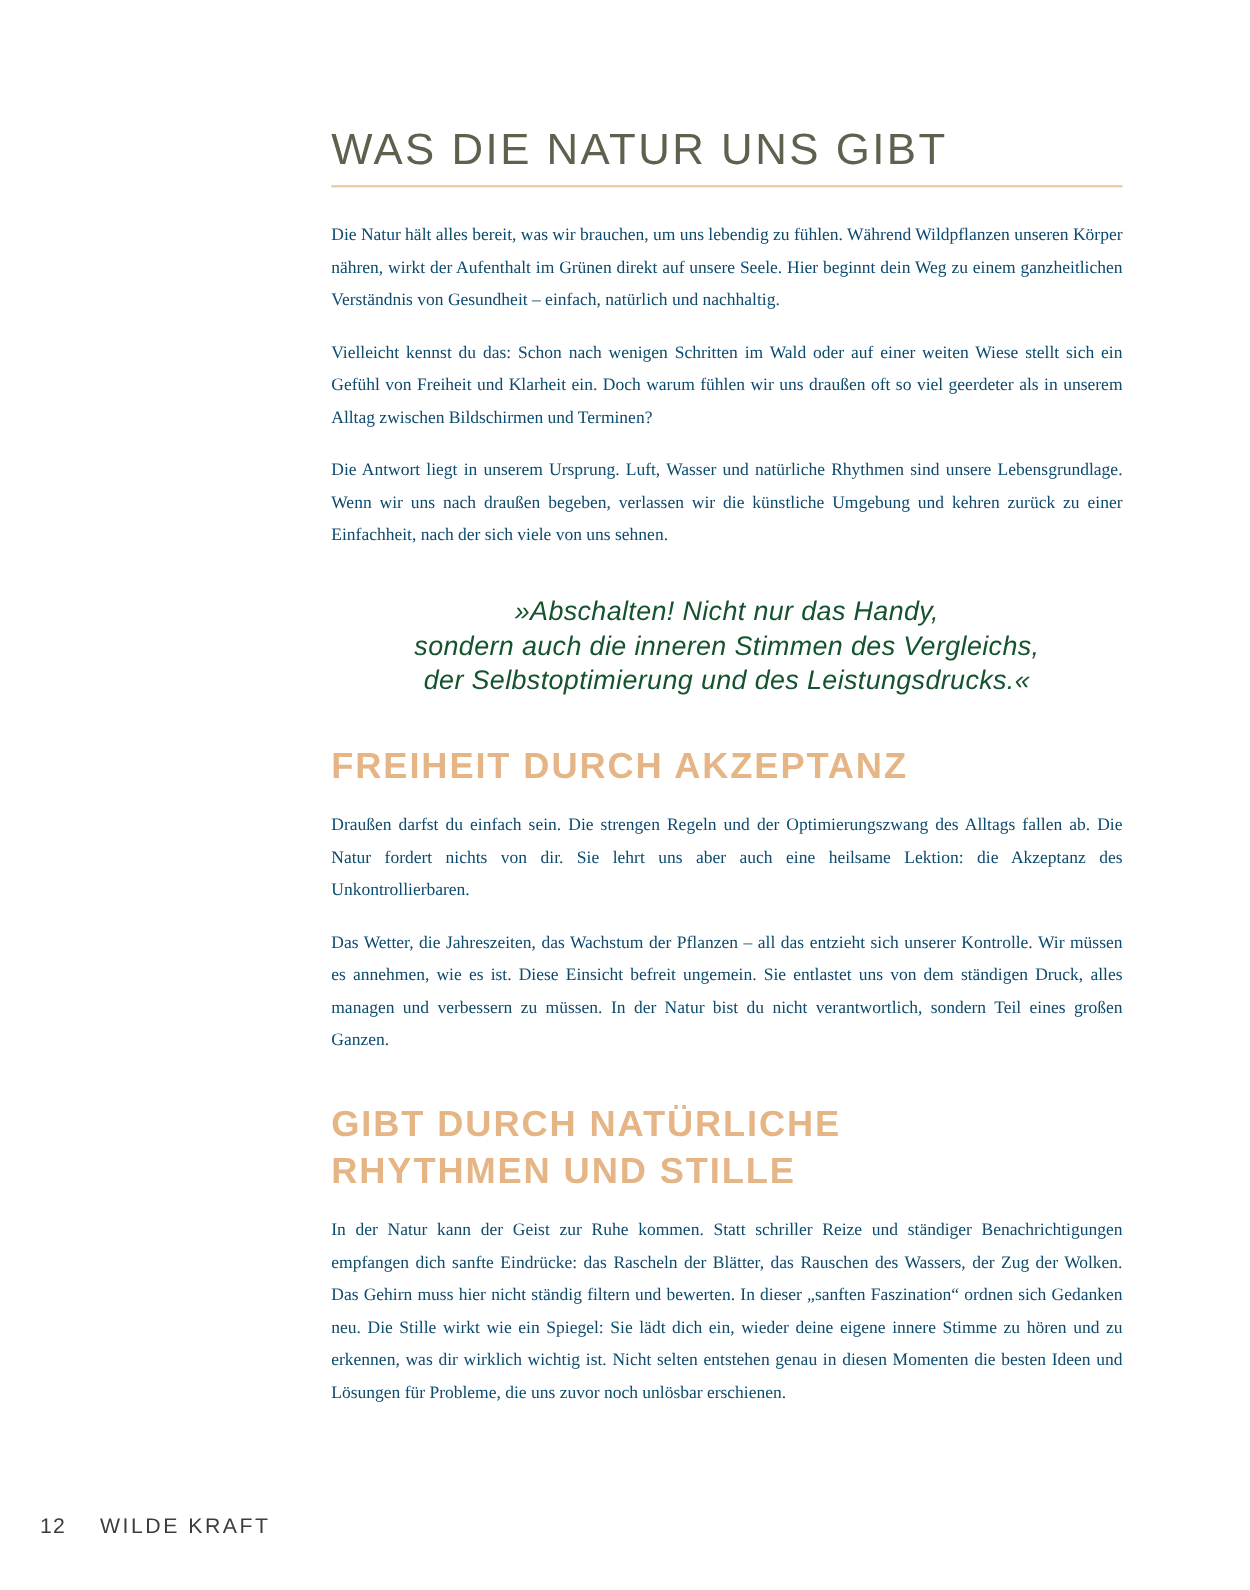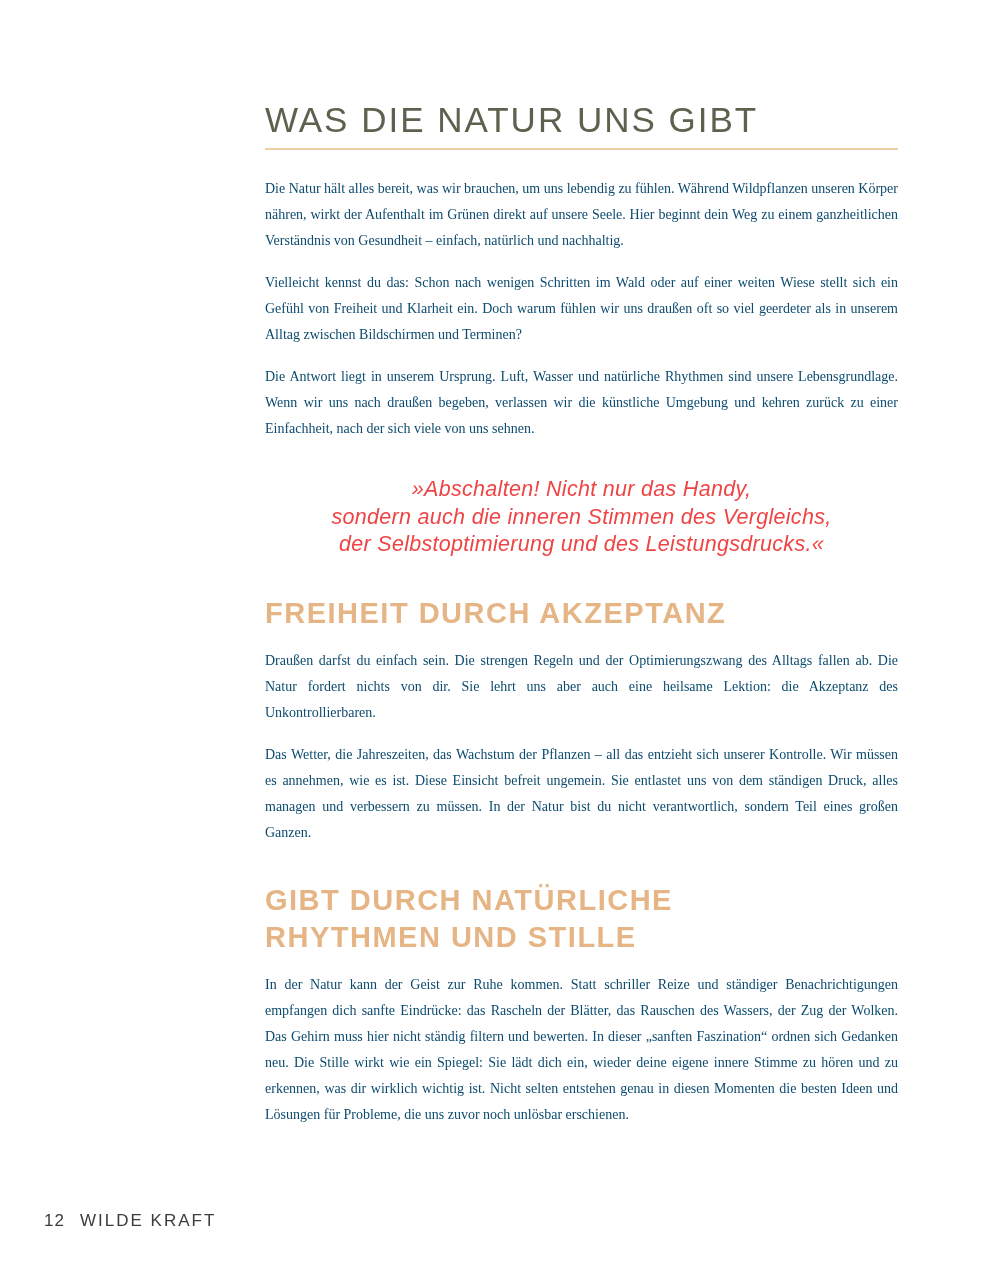--- a/index.html
+++ b/index.html
@@ -46,21 +46,21 @@
   }
   .body-para.first { margin-top: 26px; }
   .pull-quote {
     margin-top: 34px;
     text-align: center;
     font-family: "Liberation Sans", sans-serif;
     font-style: italic;
     font-size: 21.5px;
     line-height: 27.5px;
     letter-spacing: 0.3px;
-    color: #ef4444;
+    color: #14532d;
   }
   .pull-quote span { display: block; }
   .section-heading {
     margin-top: 36px;
     font-family: "Liberation Sans", sans-serif;
     font-weight: 700;
     font-size: 29px;
     line-height: 37px;
     letter-spacing: 1.5px;
     color: #e5b586;
@@ -69,21 +69,21 @@
   .page-footer {
     position: absolute;
     left: 0; top: 1211px;
     width: 1000px;
     font-family: "Liberation Sans", sans-serif;
     font-size: 17px;
     color: #3c3c3c;
   }
   .page-number {
     position: absolute;
-    left: 44px; top: 0;
+    left: 32px; top: 0;
     letter-spacing: 1px;
   }
   .running-title {
     position: absolute;
     left: 80px; top: 0;
     letter-spacing: 2px;
   }
 </style>
 </head>
 <body>

